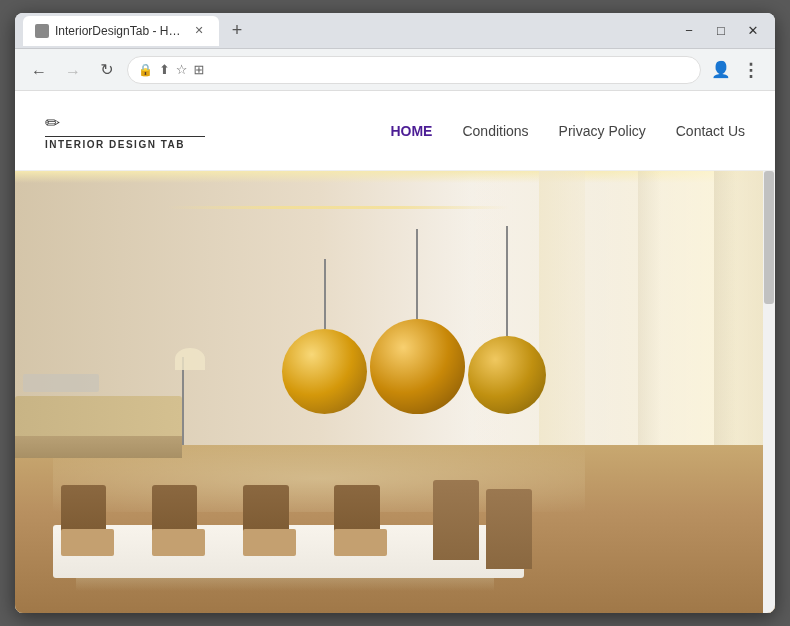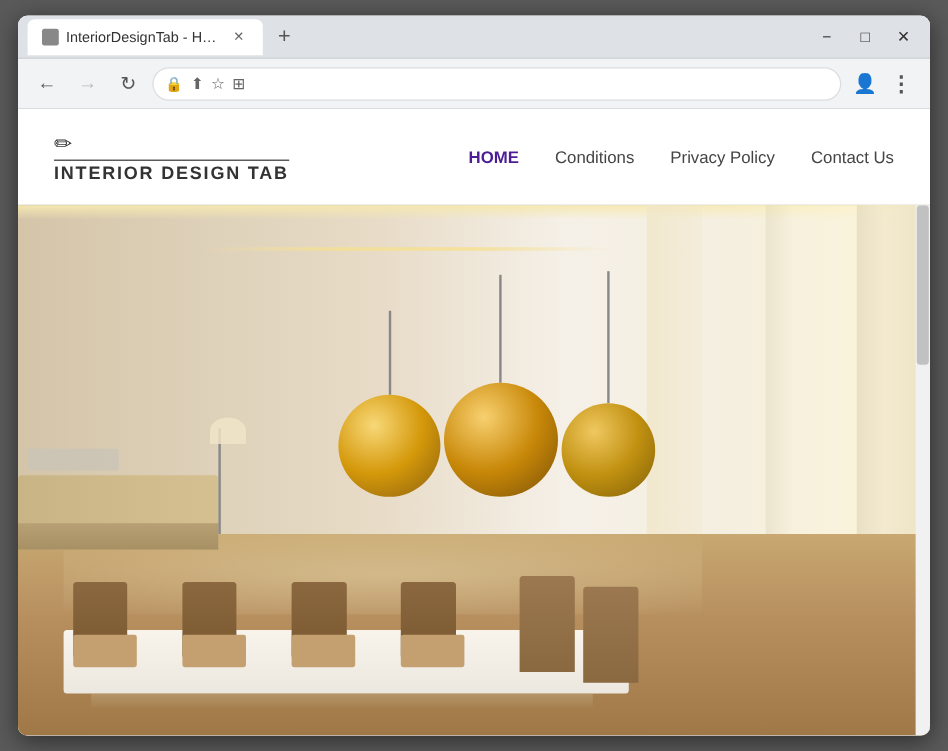--- a/index.html
+++ b/index.html
@@ -203,21 +203,21 @@
     }
 
     .logo-line {
       width: 100%;
       height: 1px;
       background: #333;
       margin-bottom: 2px;
     }
 
     .logo-text {
-      font-size: 15px;
+      font-size: 10px;
       font-weight: bold;
       letter-spacing: 1.5px;
       color: #333;
       text-transform: uppercase;
     }
 
     .site-nav {
       display: flex;
       align-items: center;
       gap: 30px;

